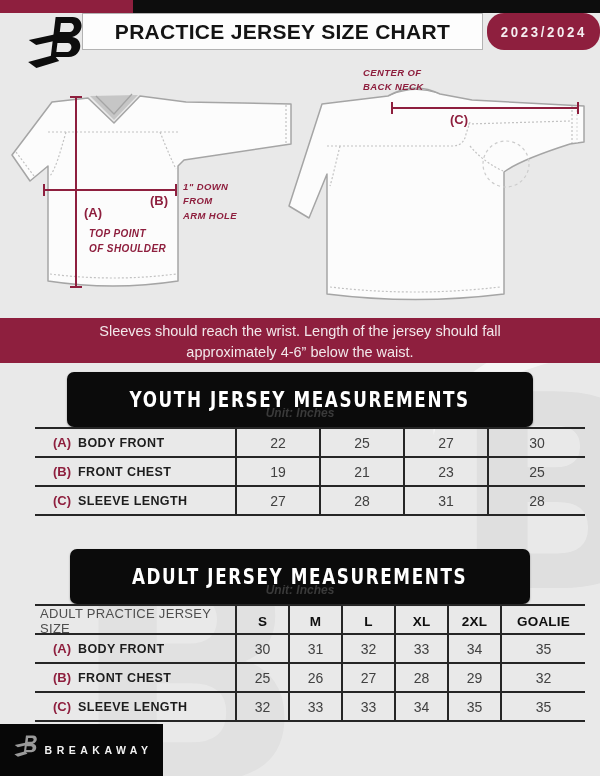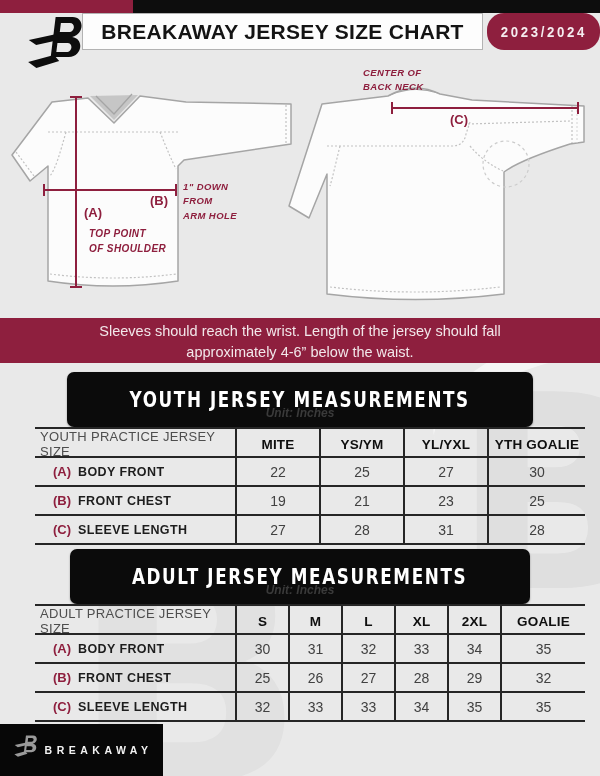--- a/index.html
+++ b/index.html
@@ -90,21 +90,21 @@
       <g transform="skewX(-7) translate(12,0)" fill="#0d0d0d">
         <path fill-rule="evenodd" d="M24 3 h17 c12 0 14 17 2 20 c13 2 12 20 -1 20 h-18 z
                  M30 9 v9 h9 c6 0 6 -9 0 -9 z M29 29 v9 h10 c6 0 6 -9 0 -9 z"></path>
         <path d="M27 20 L0 26 L8 31 L30 26 Z"></path>
         <path d="M27 41 L2 48 L11 54 L33 47 Z"></path>
       </g>
     </svg>
   </div>
 
   <div class="title-box">
-    <span>BREAKAWAY JERSEY SIZE CHART</span>
+    <span>PRACTICE JERSEY SIZE CHART</span>
   </div>
   <div class="year-box maroon-bg">
     <span>2023/2024</span>
   </div>
 
   <svg class="diagram-svg" width="600" height="252" viewBox="0 0 600 252">
 
     <g>
       <path d="M90 36 L138 35 L114 60 Z" fill="#c6c6c6"></path>
       <path d="M88 38 L114 63 L140 36 L186 42 L291 44 L291 84 L184 100 L178 106 L178 221
@@ -157,27 +157,20 @@
   </div>
 
   <div class="banner-wrap" style="top:372px;">
     <div class="banner">
       <span>YOUTH JERSEY MEASUREMENTS</span>
     </div>
   </div>
   <div class="unit" style="top:406px;">Unit: Inches</div>
 
   <div class="size-table" style="top:427px;">
-    <div class="trow youth-grid">
-      <div class="cell size-head">YOUTH PRACTICE JERSEY SIZE</div>
-      <div class="cell col-head vline">MITE</div>
-      <div class="cell col-head vline">YS/YM</div>
-      <div class="cell col-head vline">YL/YXL</div>
-      <div class="cell col-head vline">YTH GOALIE</div>
-    </div>
     <div class="trow youth-grid">
       <div class="cell label-cell">
         <span class="key">(A)</span>
         <span class="rlabel">BODY FRONT</span>
       </div>
       <div class="cell val vline">22</div>
       <div class="cell val vline">25</div>
       <div class="cell val vline">27</div>
       <div class="cell val vline">30</div>
     </div>

